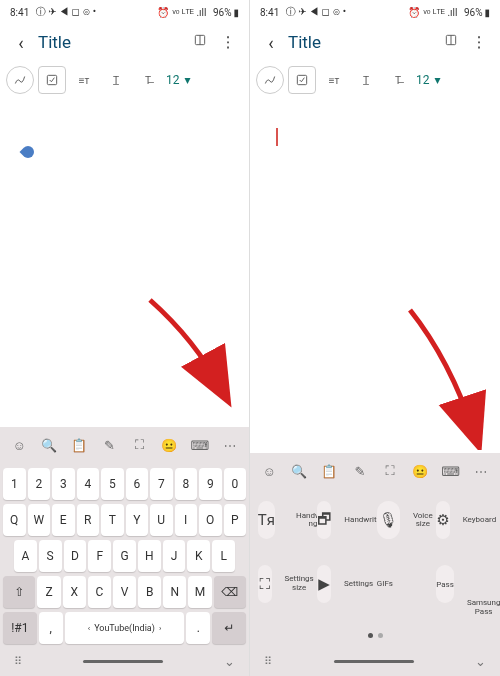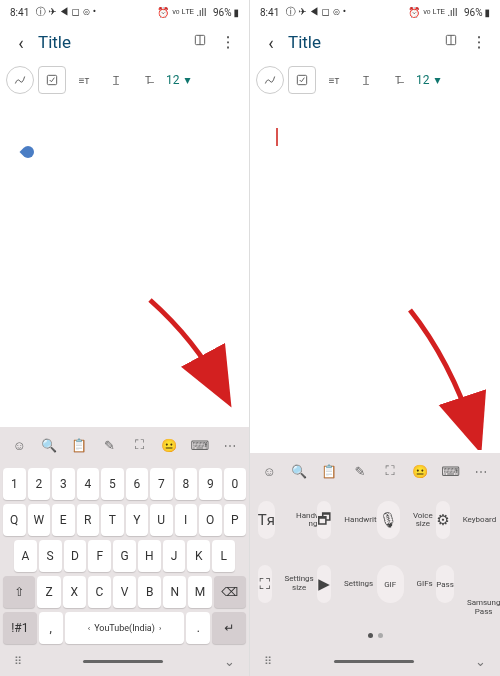--- a/index.html
+++ b/index.html
@@ -276,21 +276,20 @@
           <div class="titem">
             <div class="tcircle" style="font-size: 15px;">⛶</div>
             <div class="tlabel" style="white-space: pre-line;">Settings
 size</div>
           </div>
           <div class="titem">
             <div class="tcircle" style="font-size: 15px;">▶</div>
             <div class="tlabel" style="white-space: pre-line;">Settings</div>
           </div>
           <div class="titem">
-            <div class="tcircle" style="font-size: 8px;">GIF</div>
             <div class="tlabel" style="white-space: pre-line;">GIFs</div>
           </div>
           <div class="titem">
             <div class="tcircle" style="font-size: 8px;">Pass</div>
             <div class="tlabel" style="white-space: pre-line; margin-top: 48px;">Samsung
 Pass</div>
           </div>
         </div>
       <div class="dots">
         <div class="dot active"></div>

